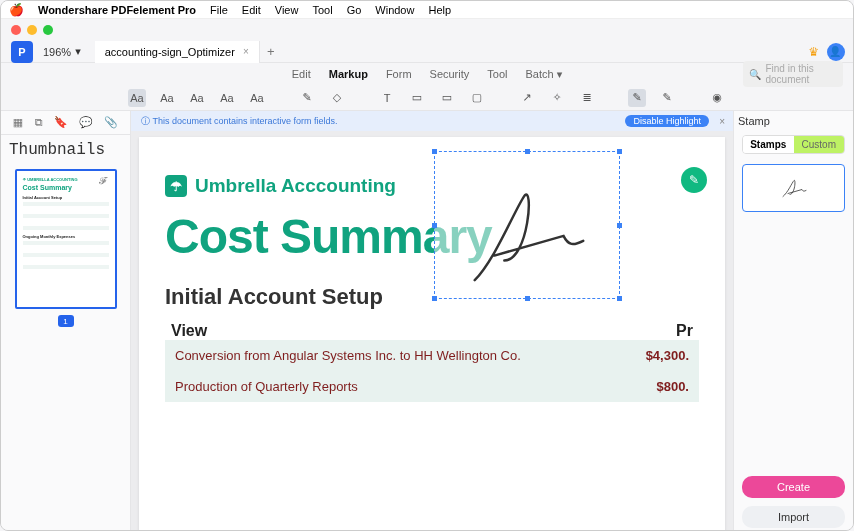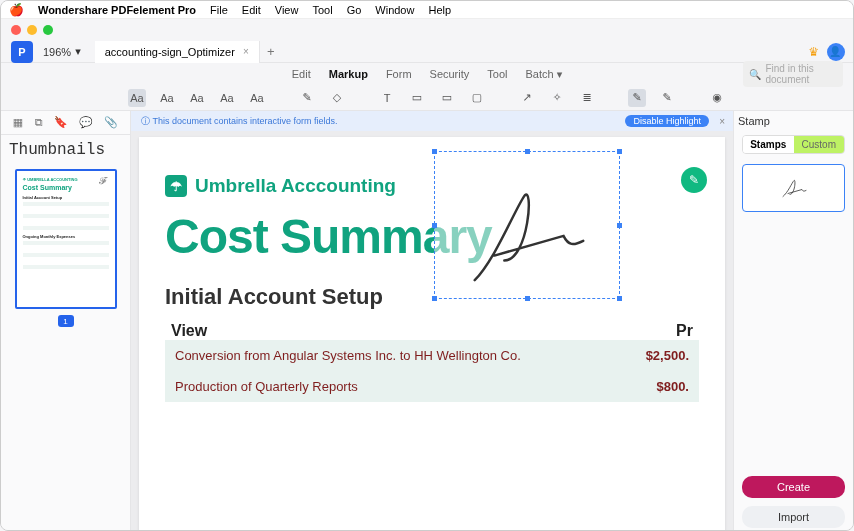--- a/index.html
+++ b/index.html
@@ -83,21 +83,21 @@
   .rightbar { width: 120px; background: #fafafb; border-left: 1px solid #e5e5e7; display: flex; flex-direction: column;}
   .rightbar .title { font-size: 11px; padding: 4px 4px; color: #333;}
   .segtabs { display: flex; margin: 4px 8px; border: 1px solid #ddd; border-radius: 4px; overflow: hidden; font-size: 10px;}
   .segtabs div { flex: 1; text-align: center; padding: 3px 0;}
   .segtabs .on { background: #fff; font-weight: 600;}
   .segtabs .off { background: #bef264; color: #666;}
   .stampprev { height: 48px; margin: 6px 8px; border: 1px solid #3b82f6; border-radius: 4px; display: flex; align-items: center; justify-content: center; background: white;}
   .stampprev svg { width: 40px; height: 30px;}
   .rightbar .spacer { flex: 1;}
   .btn { margin: 4px 8px; padding: 5px 0; border-radius: 10px; font-size: 11px; text-align: center;}
-  .btn.primary { background: #be185d; color: white;}
+  .btn.primary { background: #ec4899; color: white;}
   .btn.secondary { background: #eef0f3; color: #333;}
 </style>
 </head>
 <body>
 
 <div class="menubar">
   <span class="apple-logo">🍎</span>
   <span class="bold">Wondershare PDFelement Pro</span>
   <span>File</span>
   <span>Edit</span>
@@ -214,21 +214,21 @@
         <div class="text">Umbrella Acccounting</div>
       </div>
       <div class="costh">Cost Summary</div>
       <div class="sect">Initial Account Setup</div>
       <div class="thead">
         <span>View</span>
         <span>Pr</span>
       </div>
       <div class="trow alt">
         <span class="n">Conversion from Angular Systems Inc. to HH Wellington Co.</span>
-        <span class="v">$2,500.</span>
+        <span class="v">$4,300.</span>
       </div>
       <div class="trow alt">
         <span class="n">Production of Quarterly Reports</span>
         <span class="v">$800.</span>
       </div>
 
       <div class="sigbox">
         <svg viewBox="0 0 186 148">
           <path d="M 40 130 C 60 110, 80 60, 90 45 C 100 30, 95 110, 70 110 M 60 105 L 130 85 C 135 95, 140 95, 150 90" stroke="#333" stroke-width="2.5" fill="none" stroke-linecap="round"></path>
         </svg>

